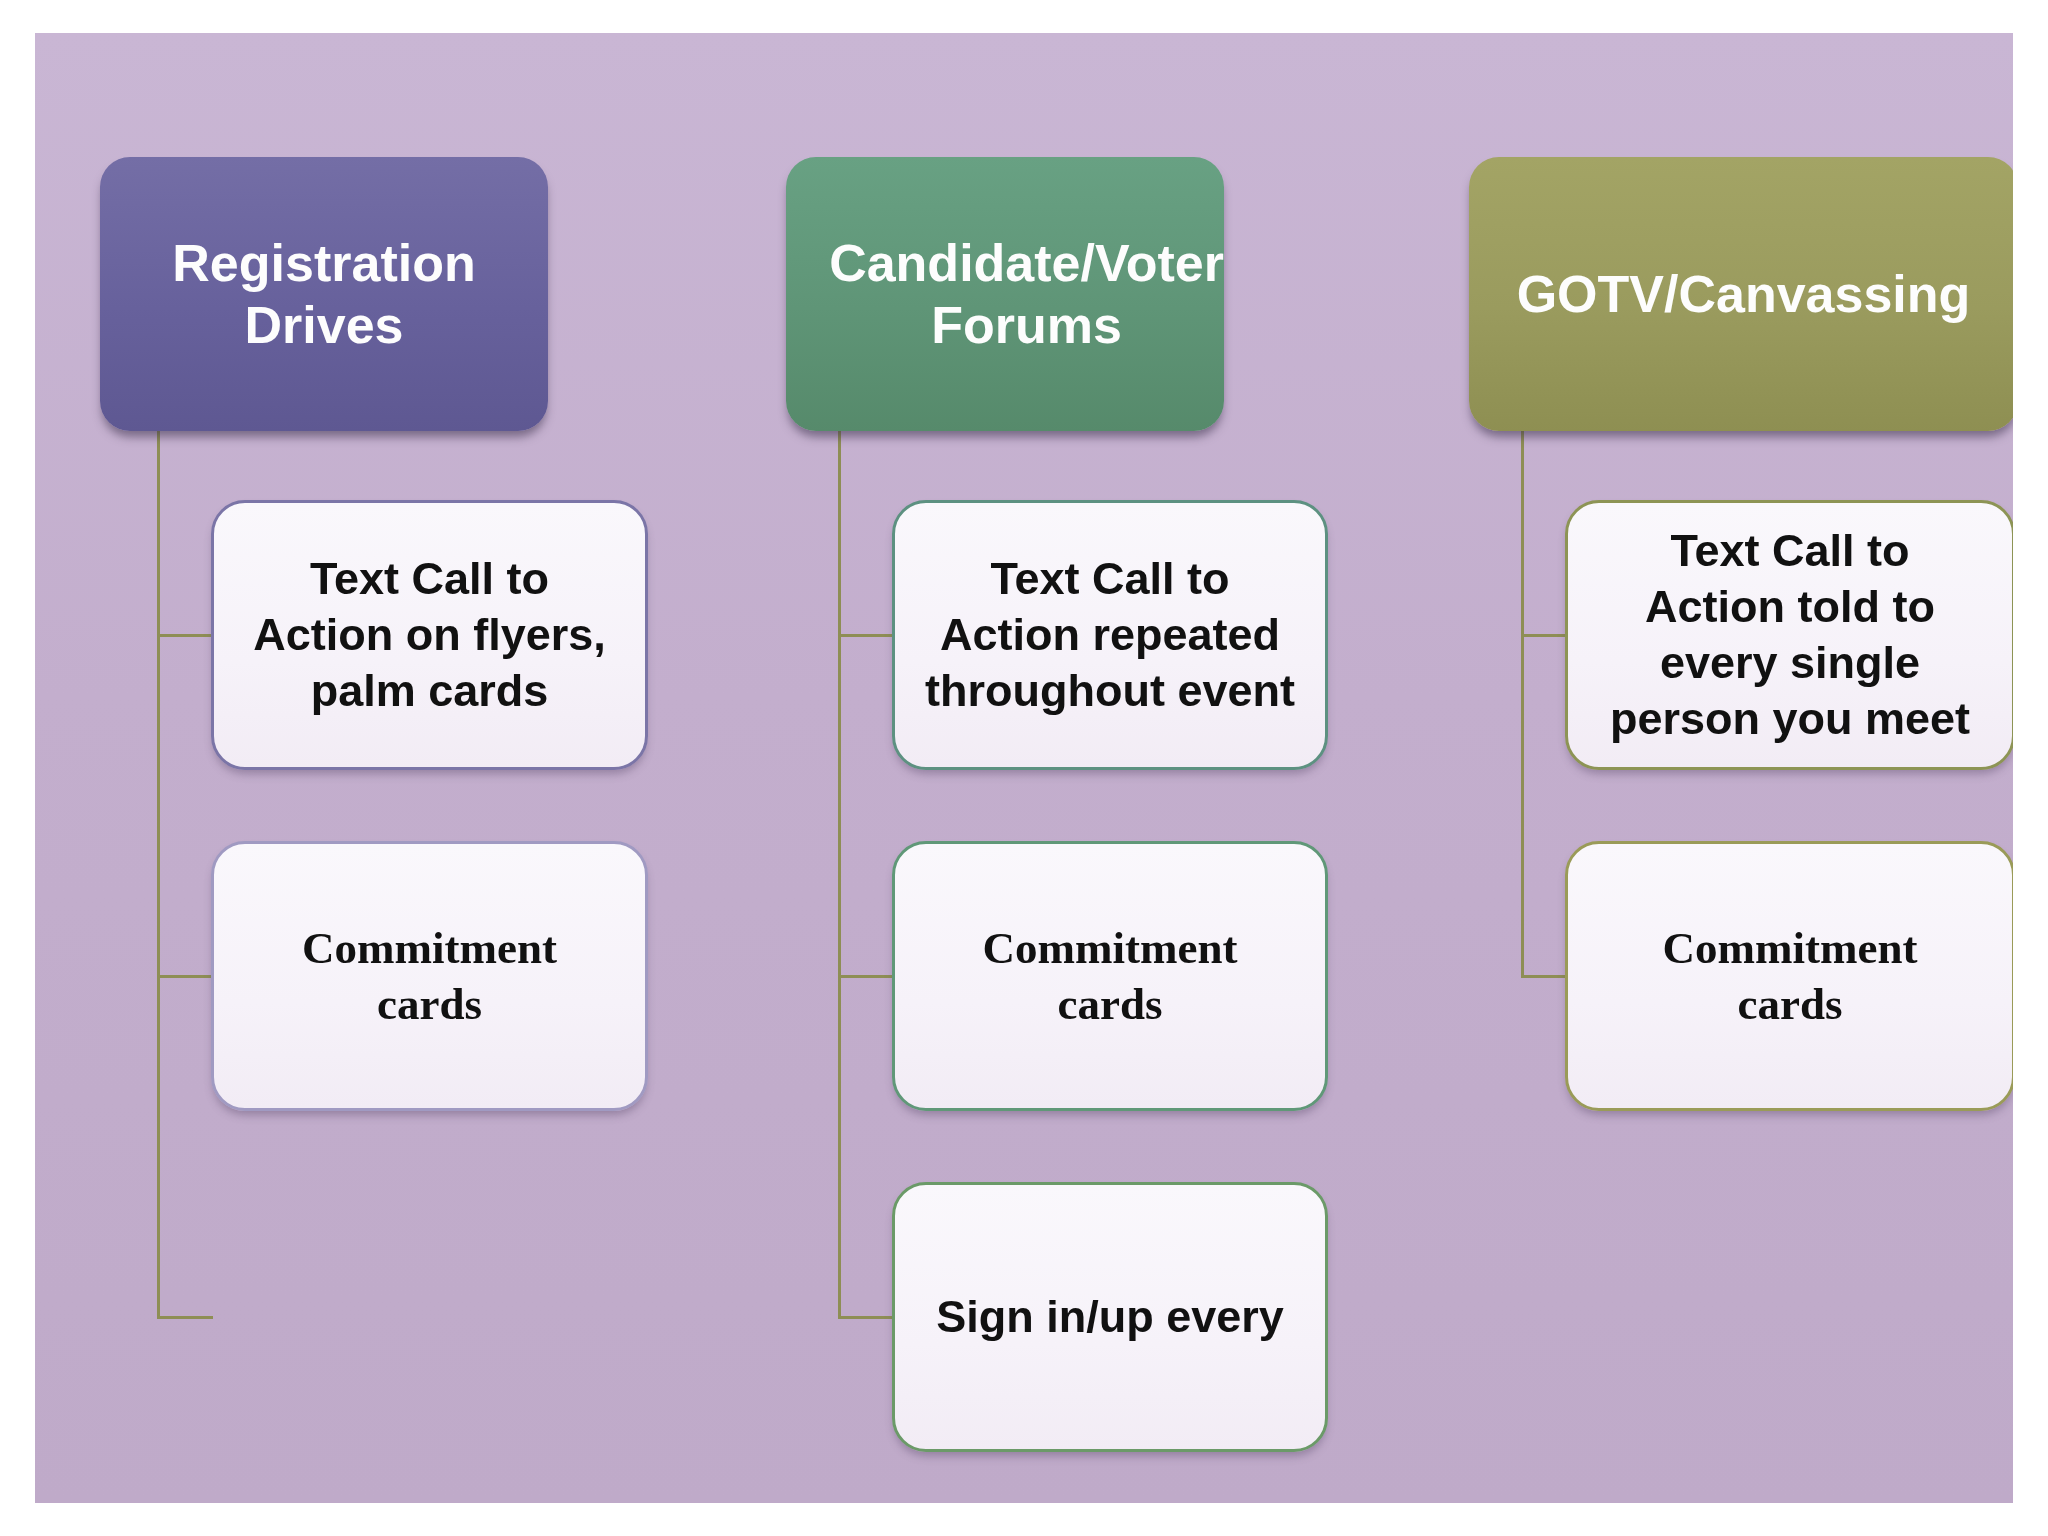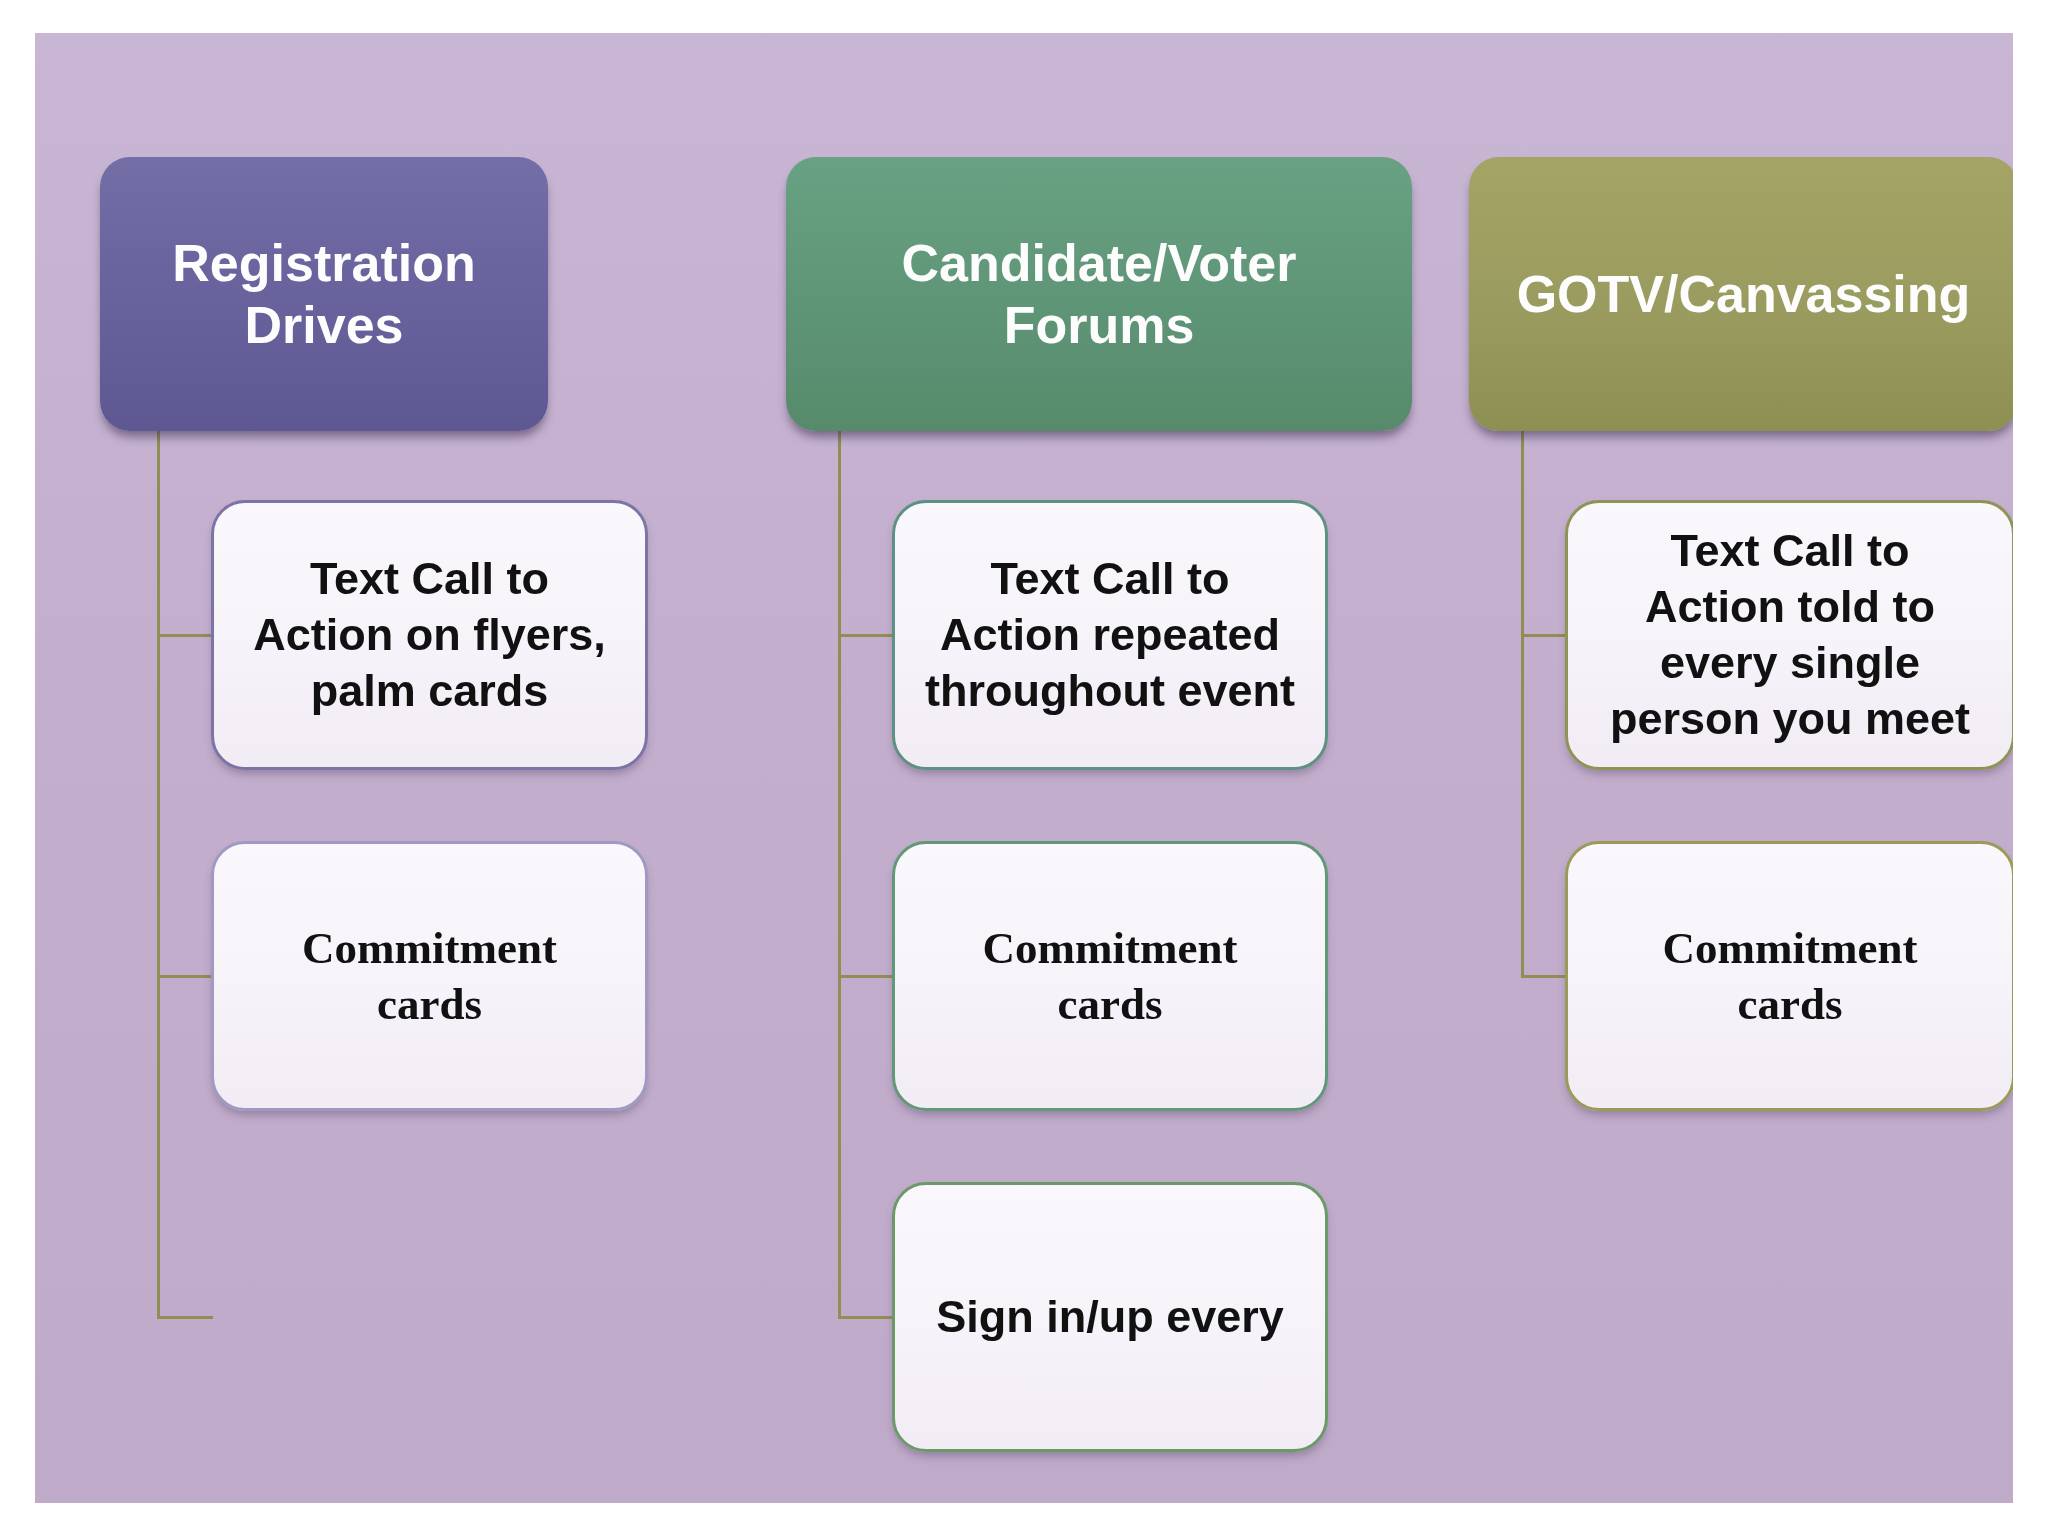--- a/index.html
+++ b/index.html
@@ -28,21 +28,21 @@
     text-align: center;
     color: #fdfdfd;
     font-size: 52px;
     font-weight: 700;
     line-height: 62px;
     white-space: pre-line;
     box-shadow: 0 8px 10px -2px rgba(58, 48, 74, 0.55);
     z-index: 2;
   }
   .hdr-1 { left: 65px;   width: 448px; background: linear-gradient(180deg, #746ea6 0%, #67619c 55%, #5e5892 100%); }
-  .hdr-2 { left: 751px;  width: 626px; background: linear-gradient(180deg, #68a183 0%, #5f9577 55%, #568a6b 100%); }
+  .hdr-2 { left: 751px;  width: 438px; background: linear-gradient(180deg, #68a183 0%, #5f9577 55%, #568a6b 100%); justify-content: flex-end; }
   .hdr-3 { left: 1434px; width: 549px; background: linear-gradient(180deg, #a3a465 0%, #9a9b5e 55%, #8e8f52 100%); }
   .child {
     position: absolute;
     height: 270px;
     border-radius: 34px;
     background: linear-gradient(180deg, #faf8fc 0%, #f6f2f9 60%, #f2ecf5 100%);
     display: flex;
     align-items: center;
     justify-content: center;
     text-align: center;

